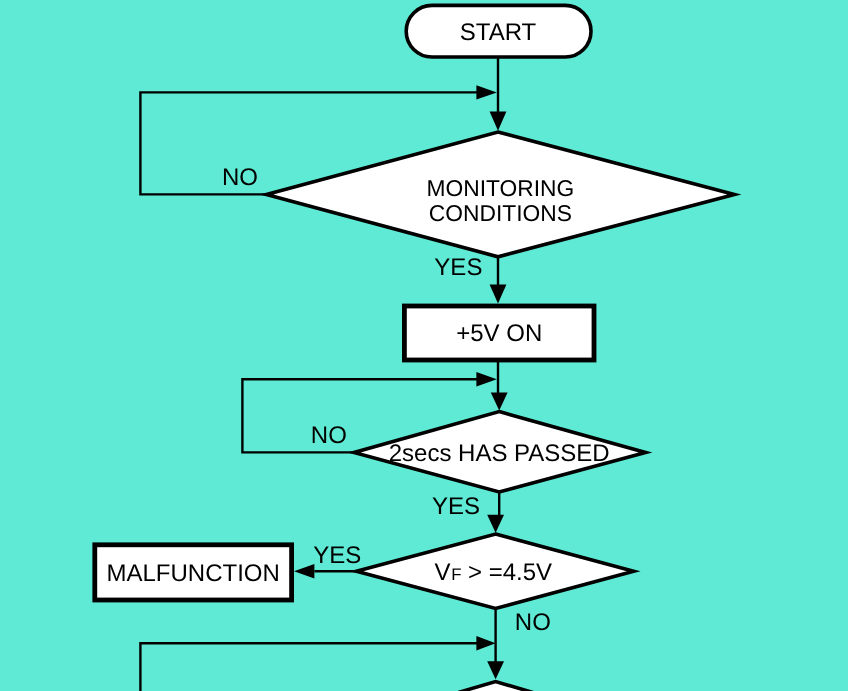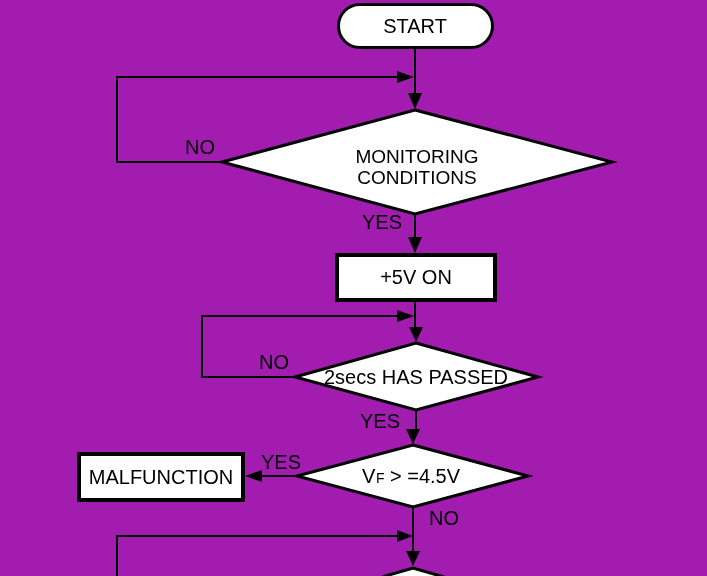--- a/index.html
+++ b/index.html
@@ -1,18 +1,18 @@
 <!DOCTYPE html>
 <html><head>
 <meta charset="utf-8">
 <style>
   html, body { margin: 0; padding: 0; }
   .canvas {
     width: 707px; height: 576px;
-    background: #a21caf;
+    background: #5eead4;
     position: relative;
     overflow: hidden;
     font-family: "Liberation Sans", sans-serif;
   }
   svg { display: block; }
   .conn { stroke: #000000; stroke-width: 2; fill: none; }
   .node { stroke: #000000; fill: #ffffff; }
   .sw3 { stroke-width: 3; }
   .sw4 { stroke-width: 4; }
   .ah { fill: #000000; stroke: none; }

